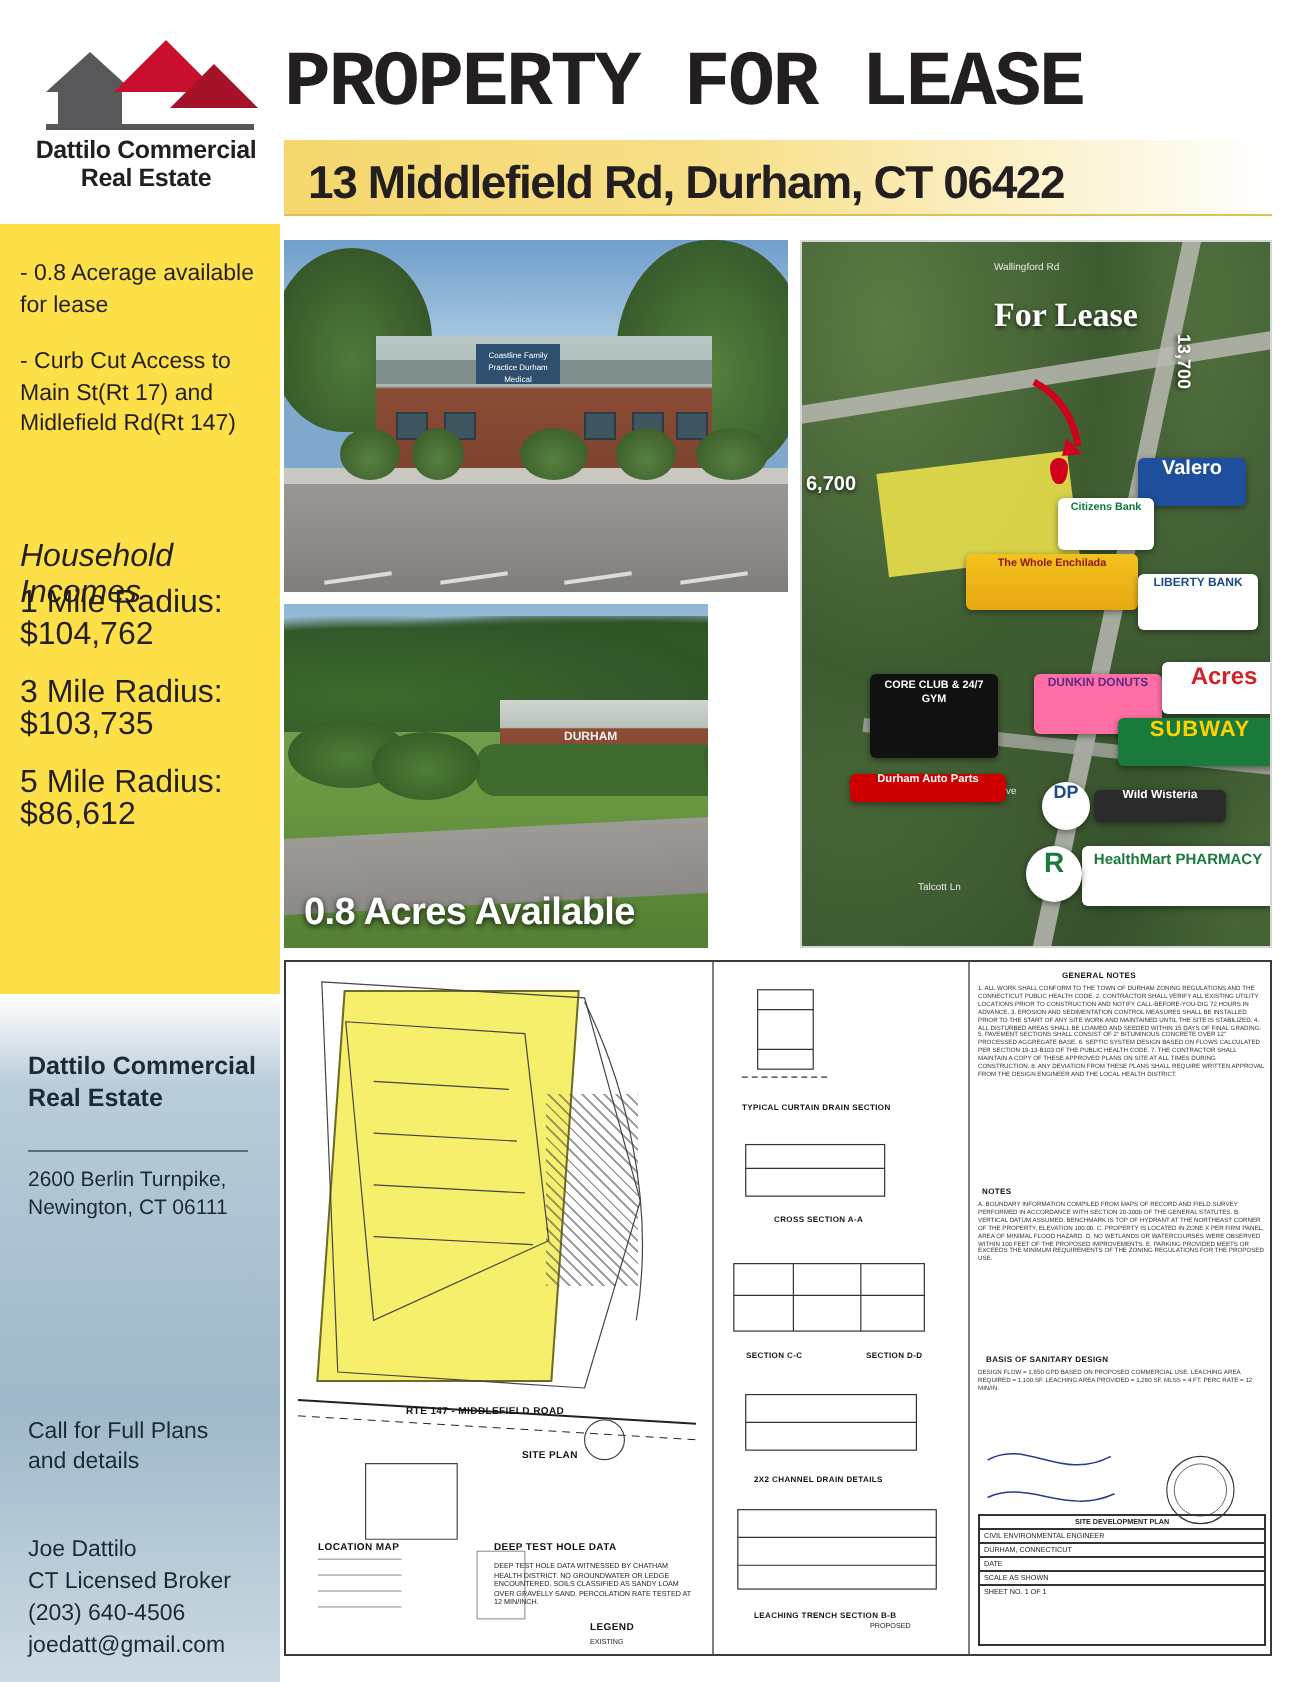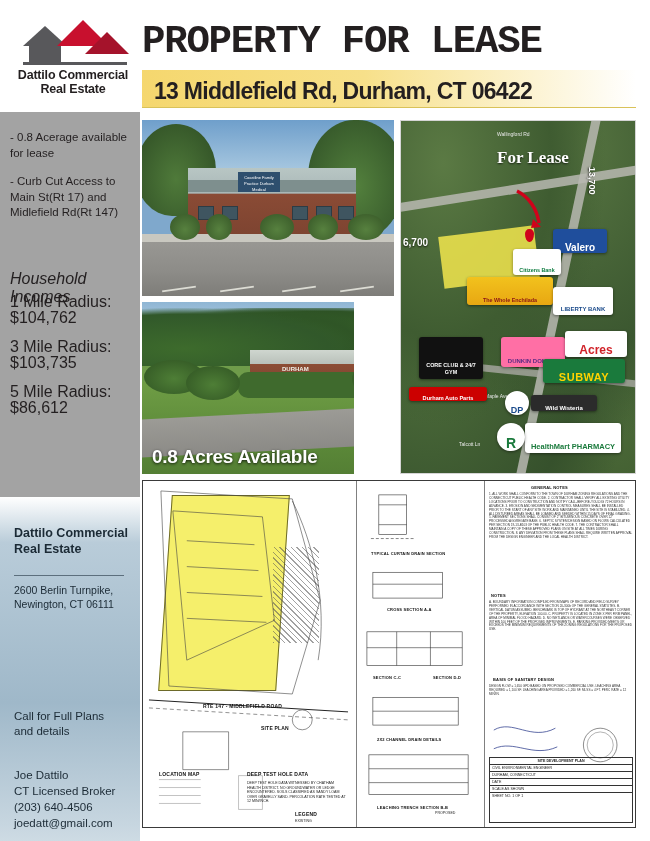--- a/index.html
+++ b/index.html
@@ -100,21 +100,21 @@
     letter-spacing: -0.7px;
     color: #231f20;
     white-space: nowrap;
   }
 
   
   .left-col {
     position: absolute;
     left: 0; top: 112px;
     width: 140px; height: 729px;
-    background: #a3a3a3;
+    background: #fde047;
   }
   .bullets {
     position: absolute;
     left: 10px; top: 18px;
     width: 122px;
     font-size: 11.5px;
     line-height: 15.5px;
     color: #231f20;
   }
   .bullets p { margin: 0 0 13px 0; }
@@ -319,21 +319,21 @@
     transform: rotate(90deg); transform-origin: left top;
     text-shadow: 0 1px 2px rgba(0,0,0,.8);
   }
   .brand {
     position:absolute;
     border-radius:3px;
     box-shadow: 0 1px 3px rgba(0,0,0,.45);
     font-weight:bold;
     text-align:center;
     overflow:hidden;
-    display:flex; align-items:flex-end; justify-content:center;
+    display:flex; align-items:flex-start; justify-content:center;margin-left:16px;
   }
   .ae-marker {
     position:absolute; left:124px; top:108px; width:9px; height:13px;
     background:#d0021b; border-radius:50% 50% 50% 50% / 40% 40% 70% 70%;
   }
 
   
   .siteplan {
     position:absolute; left:142px; top:480px;
     width:494px; height:348px;

